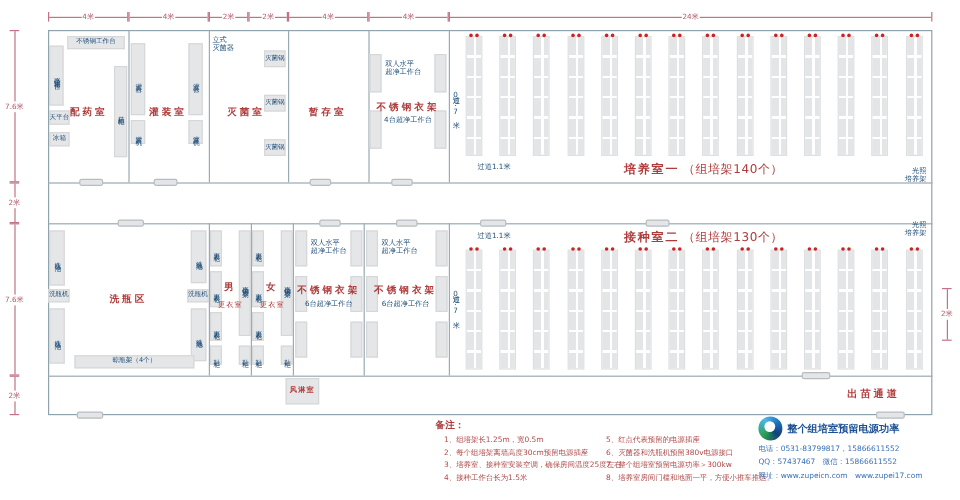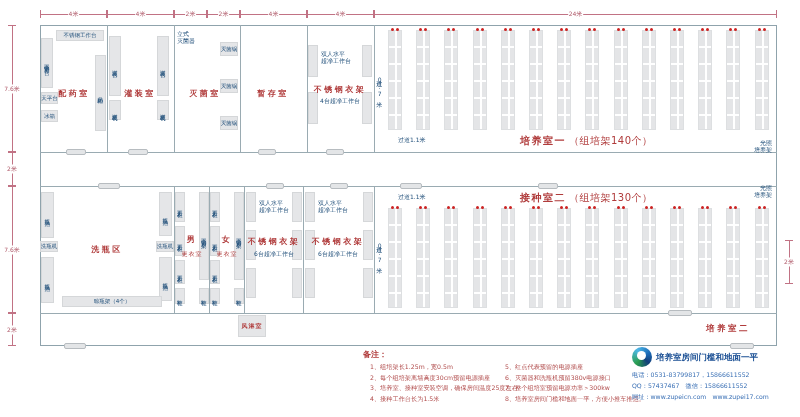--- a/index.html
+++ b/index.html
@@ -330,21 +330,21 @@
   </div>
 <div class="abs sub-label v" style="left:376px;top:242px;height:40px">过道0.7米</div>
 <div class="abs sub-label" style="left:398px;top:193px">过道1.1米</div>
 <div class="abs big-room" style="left:520px;top:191px">
   <span class="b">接种室二</span><span class="n">（组培架130个）</span>
 </div>
 <div class="abs sub-label pre" style="left:744px;top:184px;text-align:right;width:28px">光照
 培养架</div>
 
 <div class="abs furn redtxt" style="left:238px;top:315px;width:28px;height:22px">风淋室</div>
-<div class="abs room-label noc" style="left:706px;top:323px;font-size:8.5px">培养室二</div>
+<div class="abs room-label noc" style="left:706px;top:323px;font-size:8.5px">出苗通道</div>
 
 <div class="abs door" style="left:66px;top:149px;width:20px"></div>
 <div class="abs door" style="left:128px;top:149px;width:20px"></div>
 <div class="abs door" style="left:258px;top:149px;width:18px"></div>
 <div class="abs door" style="left:326px;top:149px;width:18px"></div>
 <div class="abs door" style="left:98px;top:183px;width:22px"></div>
 <div class="abs door" style="left:266px;top:183px;width:18px"></div>
 <div class="abs door" style="left:330px;top:183px;width:18px"></div>
 <div class="abs door" style="left:400px;top:183px;width:22px"></div>
 <div class="abs door" style="left:538px;top:183px;width:20px"></div>
@@ -360,18 +360,18 @@
   <div class="note-item">4、接种工作台长为1.5米</div>
 </div>
 <div class="abs" style="left:505px;top:362px">
   <div class="note-item">5、红点代表预留的电源插座</div>
   <div class="note-item">6、灭菌器和洗瓶机预留380v电源接口</div>
   <div class="note-item">7、整个组培室预留电源功率＞300kw</div>
   <div class="note-item">8、培养室房间门槛和地面一平，方便小推车推运。</div>
 </div>
 
 <div class="abs logo" style="left:632px;top:347px"></div>
-<div class="abs company-name" style="left:656px;top:352px">培养室房间门槛和地面一平</div>
+<div class="abs company-name" style="left:656px;top:352px">整个组培室预留电源功率</div>
 <div class="abs" style="left:632px;top:369px">
   <div class="company-line">电话：0531-83799817，15866611552</div>
   <div class="company-line">QQ：57437467　微信：15866611552</div>
   <div class="company-line">网址：www.zupeicn.com　www.zupei17.com</div>
 </div>
 
 </body></html>

